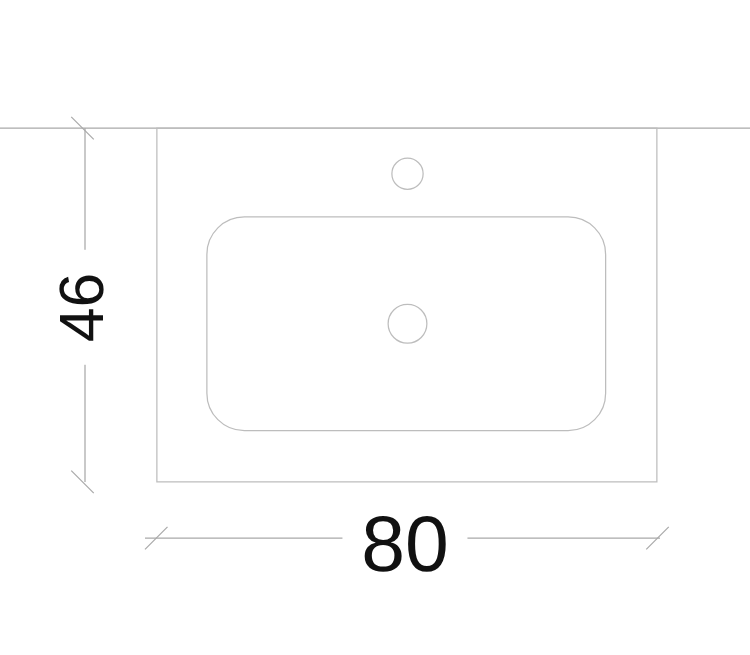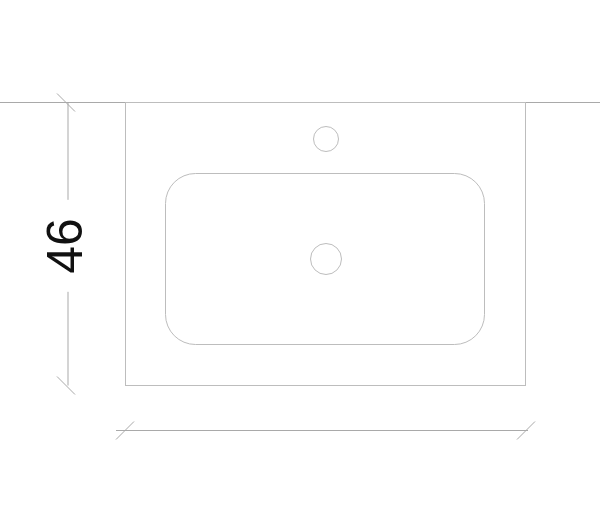--- a/index.html
+++ b/index.html
@@ -65,14 +65,15 @@
     <line x1="116" y1="430.5" x2="528" y2="430.5" fill="none" stroke-width="1" stroke="#a9a9a9"></line>
 
     <line x1="57" y1="93.5" x2="75" y2="111.5" stroke-width="1" stroke="#a9a9a9"></line>
     <line x1="57" y1="376.5" x2="75" y2="394.5" stroke-width="1" stroke="#a9a9a9"></line>
     <line x1="116" y1="439.5" x2="134" y2="421.5" stroke-width="1" stroke="#a9a9a9"></line>
     <line x1="517" y1="439.5" x2="535" y2="421.5" stroke-width="1" stroke="#a9a9a9"></line>
   </svg>
 
   <div id="height-label" class="dim-label">46</div>
 
+  <div id="width-label" class="dim-label">80</div>
 
 </div>
 
 </body></html>

